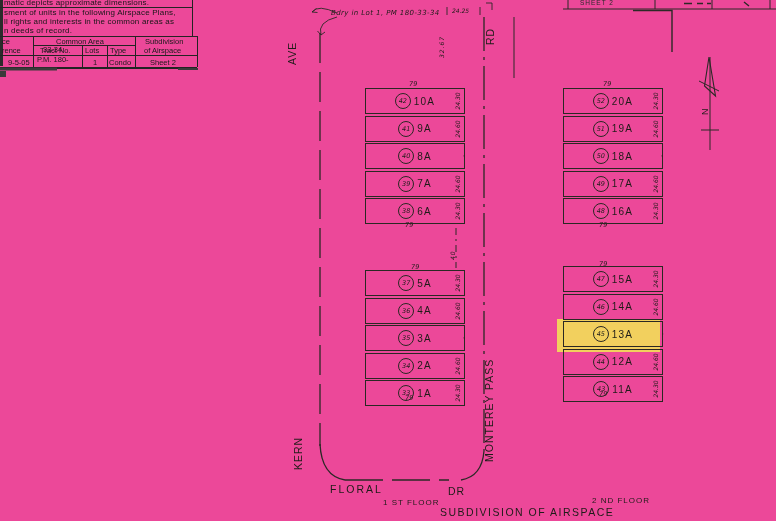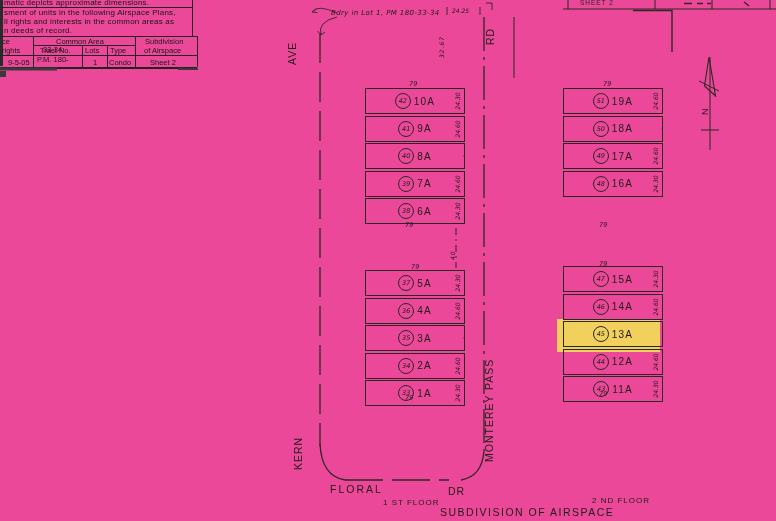--- a/index.html
+++ b/index.html
@@ -46,21 +46,21 @@
     <div class="tl-h" style="left:33px;top:45px;width:102px;"></div>
     <div class="tl-h" style="left:0;top:55px;width:197px;"></div>
     <div class="tl-h" style="left:0;top:67px;width:197px;height:1.6px;"></div>
     <div class="tl-v" style="left:33px;top:36px;height:31px;"></div>
     <div class="tl-v" style="left:82px;top:45px;height:22px;"></div>
     <div class="tl-v" style="left:107px;top:45px;height:22px;"></div>
     <div class="tl-v" style="left:135px;top:36px;height:31px;"></div>
     <div class="tl-v" style="left:197px;top:36px;height:31px;"></div>
 
     <div class="hlabel tcell" style="left:2px;top:37px;">ce</div>
-    <div class="hlabel tcell" style="left:2px;top:46px;">rights</div>
+    <div class="hlabel tcell" style="left:2px;top:46px;">rence</div>
     <div class="hlabel tcell" style="left:56px;top:37px;">Common Area</div>
     <div class="hlabel tcell" style="left:145px;top:37px;">Subdivision</div>
     <div class="hlabel tcell" style="left:144px;top:46px;">of Airspace</div>
     <div class="hlabel tcell" style="left:40px;top:46px;">Tract No.</div>
     <div class="hlabel tcell" style="left:85px;top:46px;">Lots</div>
     <div class="hlabel tcell" style="left:110px;top:46px;">Type</div>
     <div class="hlabel tcell" style="left:8px;top:58px;">9-5-05</div>
     <div class="hlabel tcell" style="left:37px;top:55px;">P.M. 180-</div>
     <div class="hlabel tcell" style="left:43px;top:45px;">33-34</div>
     <div class="hlabel tcell" style="left:93px;top:58px;">1</div>
@@ -203,20 +203,27 @@
       <span class="lotlabel">1A</span>
       <span class="sidedim">24.30</span>
     </div>
     <div class="dim79" style="left:40px;top:124px;">79</div>
   </div>
 
   <div class="block" style="left:563px;top:88px;">
     <div class="dim79" style="left:40px;top:-8px;">79</div>
     <div class="lotrow">
       <span class="circ">
+          <span>52</span>
+        </span>
+      <span class="lotlabel">20A</span>
+      <span class="sidedim">24.30</span>
+    </div>
+    <div class="lotrow">
+      <span class="circ">
           <span>51</span>
         </span>
       <span class="lotlabel">19A</span>
       <span class="sidedim">24.60</span>
     </div>
     <div class="lotrow">
       <span class="circ">
           <span>50</span>
         </span>
       <span class="lotlabel">18A</span>

